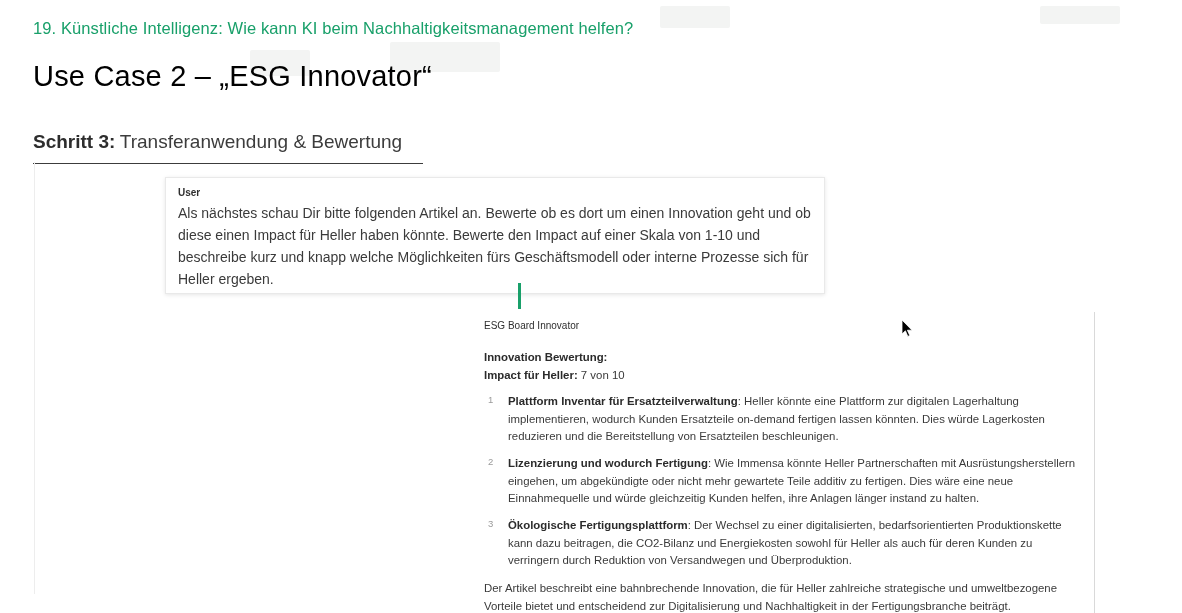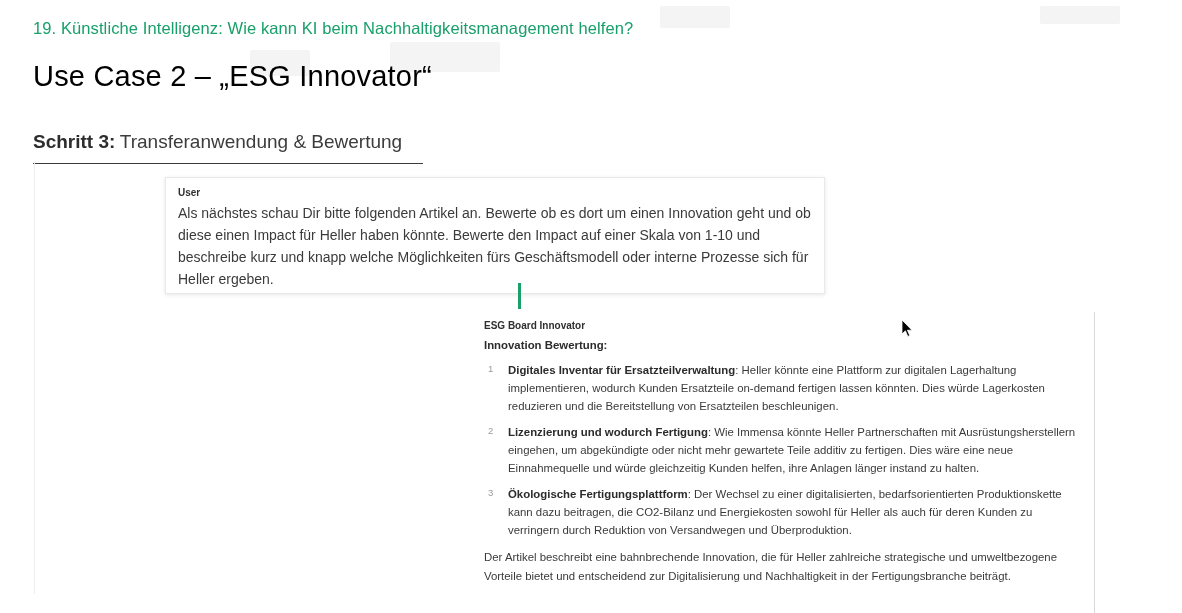--- a/index.html
+++ b/index.html
@@ -127,23 +127,23 @@
     position: absolute;
     left: 484px;
     top: 318px;
     width: 600px;
     font-size: 11.4px;
     color: #3a3a3a;
     line-height: 1.55;
   }
   .answer .speaker {
     font-size: 10px;
-    font-weight: bold;
+    font-weight: normal;
     color: #2f2f2f;
-    margin-bottom: 3px;
+    margin-bottom: 15px;
   }
   .answer .h-bold { font-weight: bold; color: #2b2b2b; }
   .answer .line { margin: 0 0 1px 0; }
   .answer .line b { color: #2b2b2b; }
 
   .list { margin: 8px 0 0 0; padding: 0; list-style: none; }
   .list li {
     position: relative;
     padding-left: 24px;
     margin-bottom: 9px;
@@ -195,26 +195,30 @@
     <div class="body">Als nächstes schau Dir bitte folgenden Artikel an. Bewerte ob es dort um einen Innovation geht und ob diese einen Impact für Heller haben könnte. Bewerte den Impact auf einer Skala von 1-10 und beschreibe kurz und knapp welche Möglichkeiten fürs Geschäftsmodell oder interne Prozesse sich für Heller ergeben.</div>
   </div>
 
   <div class="connector-vert"></div>
 
   <div class="answer">
     <div class="speaker">ESG Board Innovator</div>
     <div class="line h-bold">Innovation Bewertung:</div>
 
 
+    <div class="line">
+      <b>Impact für Heller:</b>
+      <span>7 von 10</span>
+    </div>
 
 
     <ul class="list">
       <li>
         <span class="num">1</span>
-        <b>Digitales Inventar für Ersatzteilverwaltung</b><span>: Heller könnte eine Plattform zur digitalen Lagerhaltung implementieren, wodurch Kunden Ersatzteile on-demand fertigen lassen könnten. Dies würde Lagerkosten reduzieren und die Bereitstellung von Ersatzteilen beschleunigen.</span>
+        <b>Plattform Inventar für Ersatzteilverwaltung</b><span>: Heller könnte eine Plattform zur digitalen Lagerhaltung implementieren, wodurch Kunden Ersatzteile on-demand fertigen lassen könnten. Dies würde Lagerkosten reduzieren und die Bereitstellung von Ersatzteilen beschleunigen.</span>
       </li>
       <li>
         <span class="num">2</span>
         <b>Lizenzierung und wodurch Fertigung</b><span>: Wie Immensa könnte Heller Partnerschaften mit Ausrüstungsherstellern eingehen, um abgekündigte oder nicht mehr gewartete Teile additiv zu fertigen. Dies wäre eine neue Einnahmequelle und würde gleichzeitig Kunden helfen, ihre Anlagen länger instand zu halten.</span>
       </li>
       <li>
         <span class="num">3</span>
         <b>Ökologische Fertigungsplattform</b><span>: Der Wechsel zu einer digitalisierten, bedarfsorientierten Produktionskette kann dazu beitragen, die CO2-Bilanz und Energiekosten sowohl für Heller als auch für deren Kunden zu verringern durch Reduktion von Versandwegen und Überproduktion.</span>
       </li>
     </ul>

